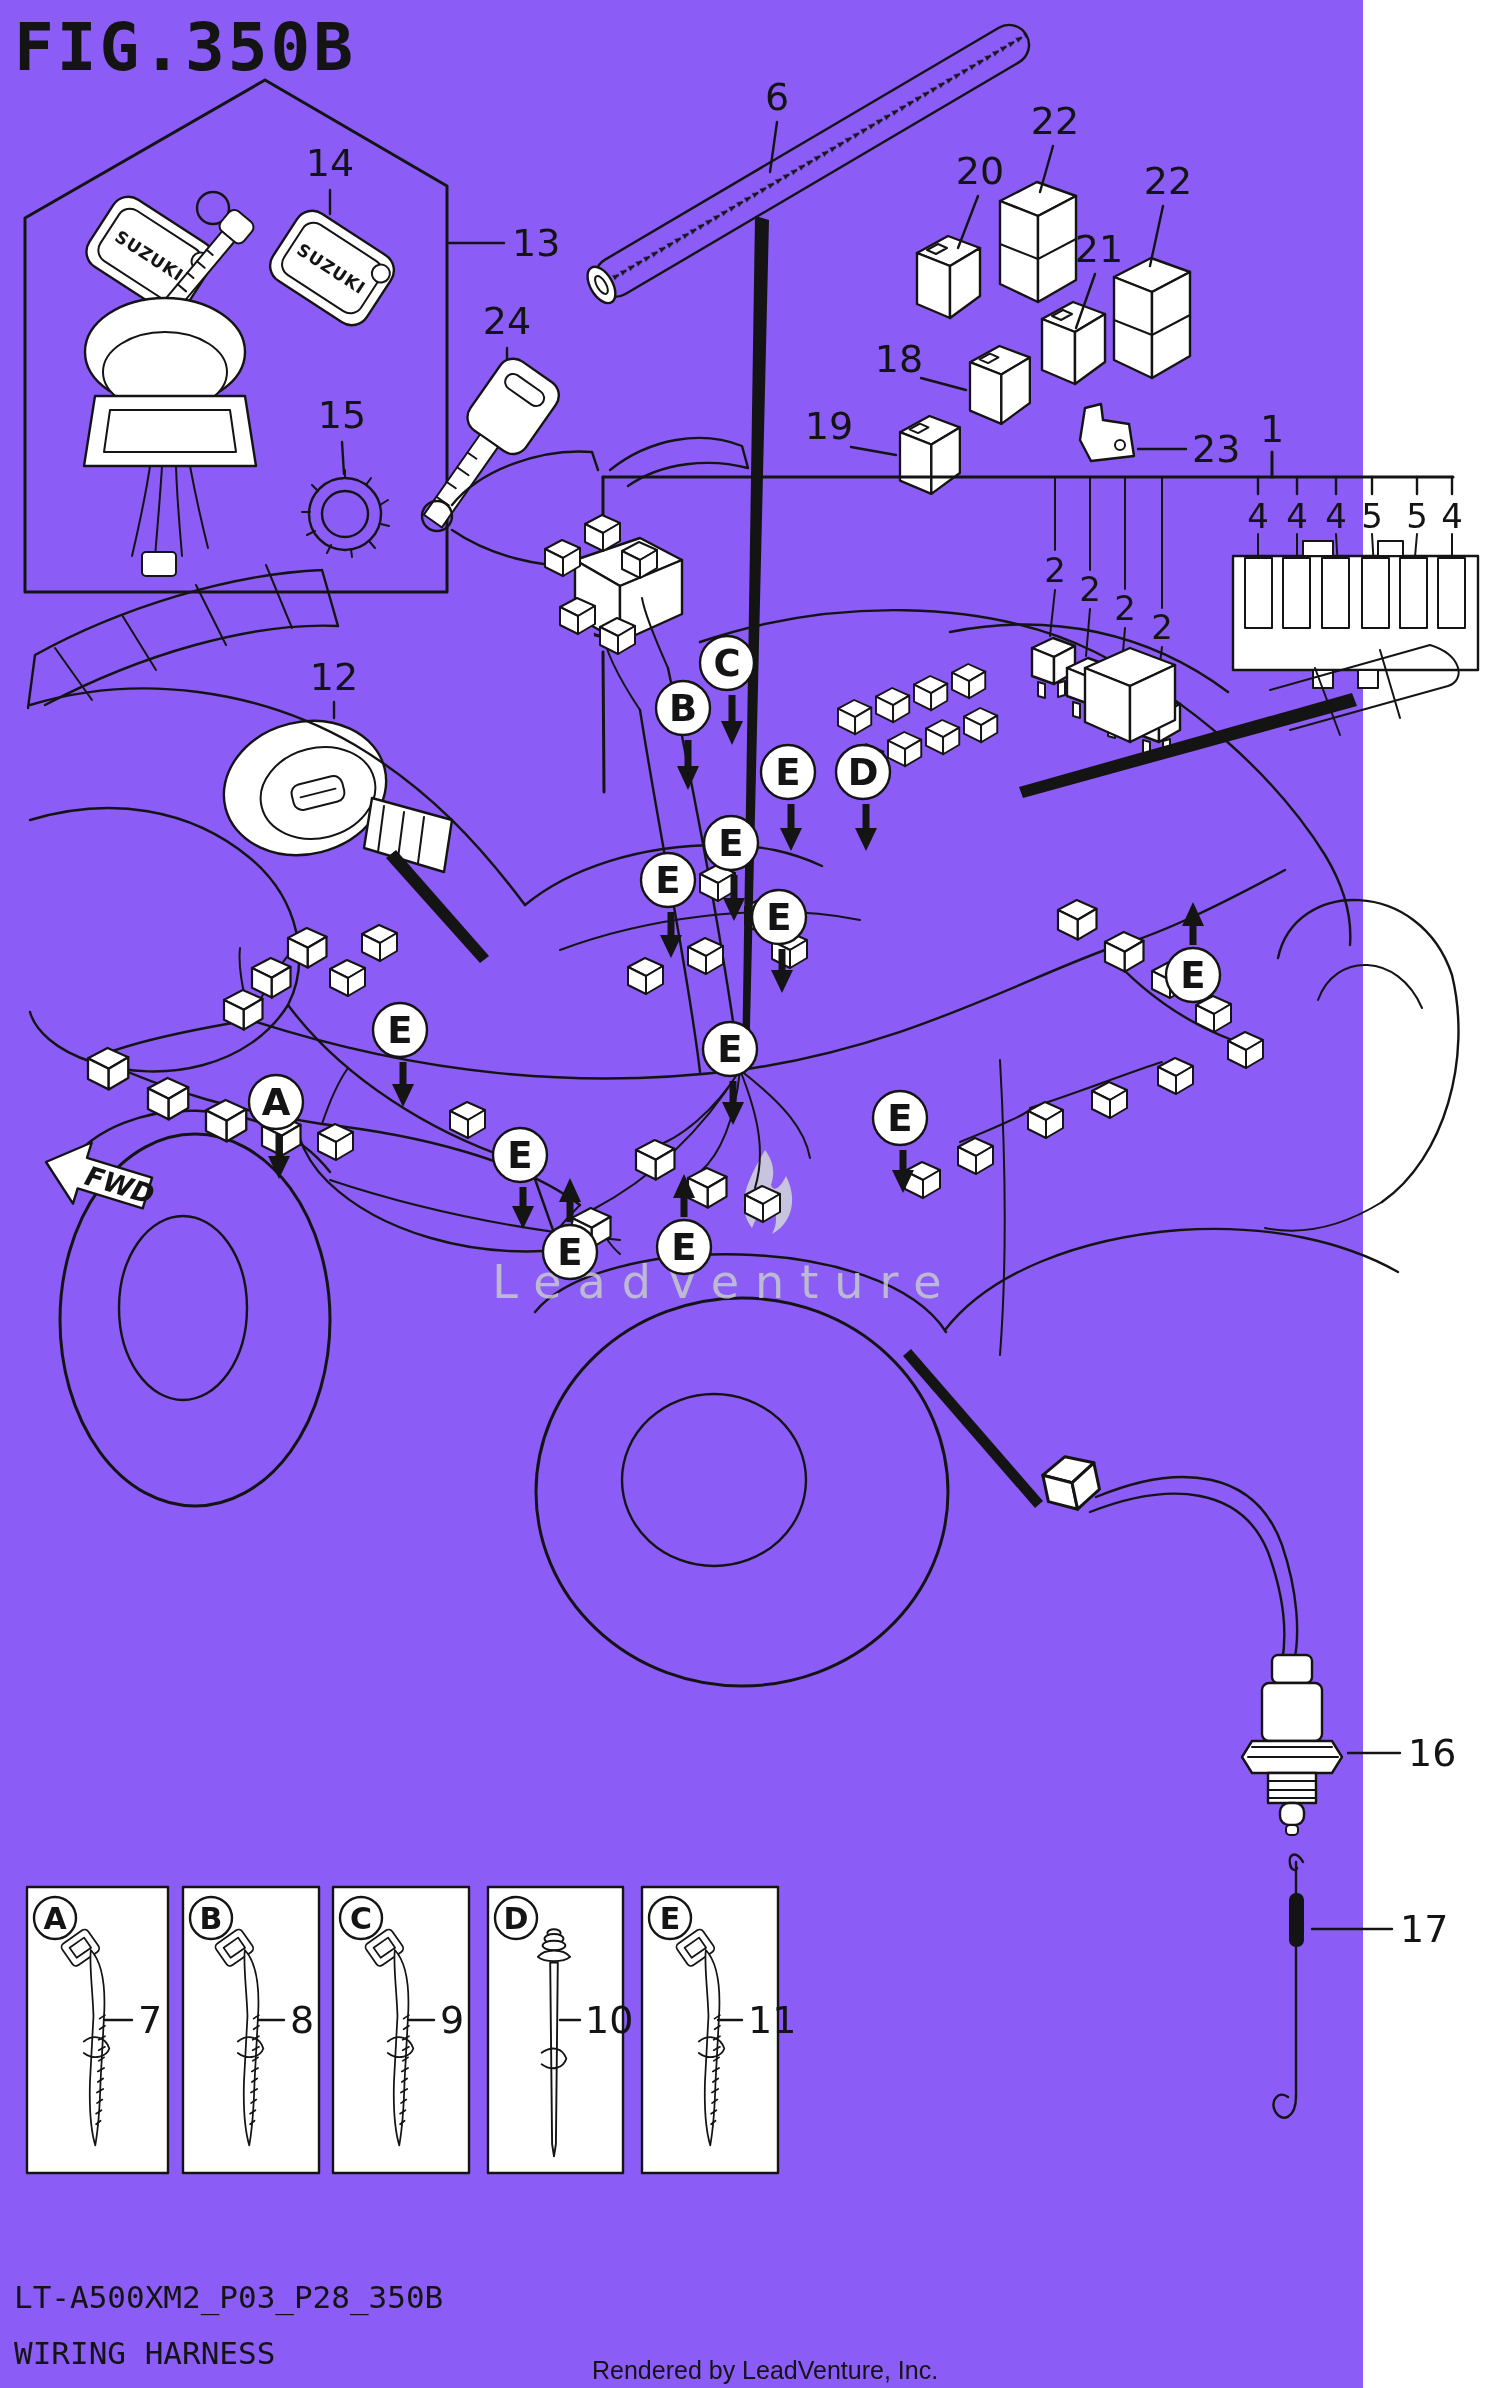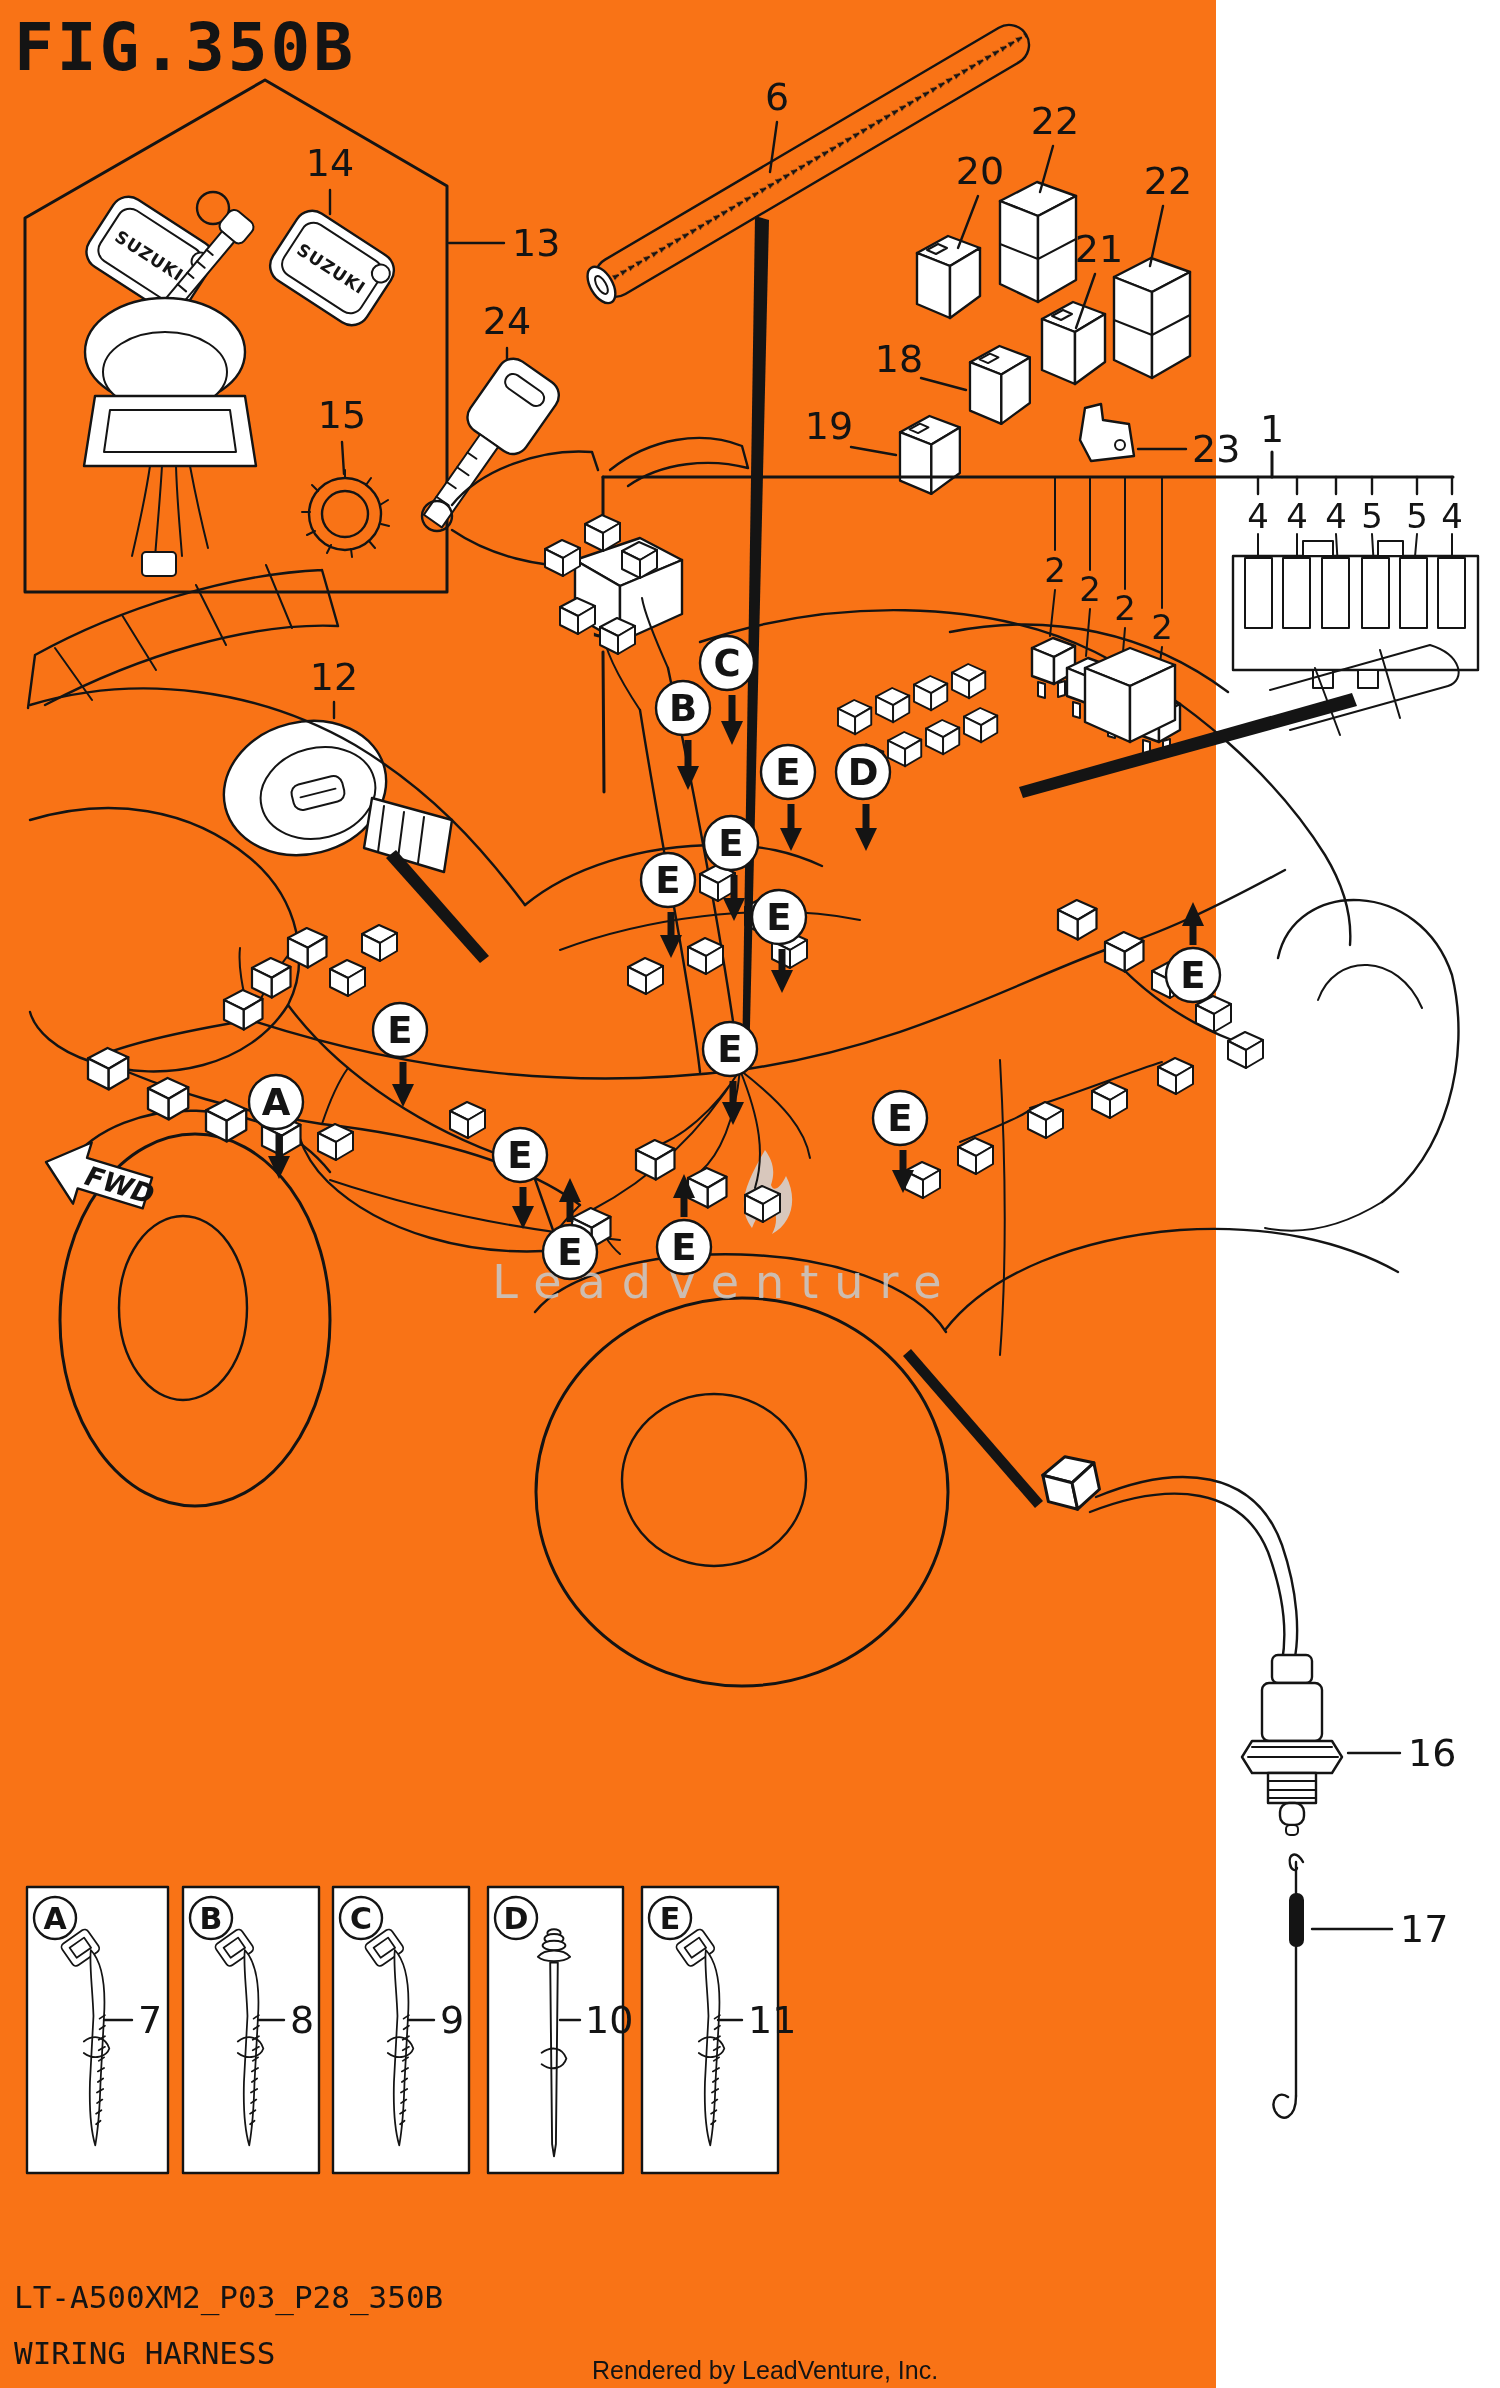--- a/index.html
+++ b/index.html
@@ -1,16 +1,16 @@
 <!DOCTYPE html>
 <html><head>
 <meta charset="utf-8">
 <style>
   html,body{margin:0;padding:0;background:#fff}
-  #stage{width:1216px;height:2388px;position:relative;background:#f97316}
+  #stage{width:1363px;height:2388px;position:relative;background:#8b5cf6}
   svg{display:block}
   .ln{stroke:#141414;fill:none;stroke-width:2.4;stroke-linecap:round;stroke-linejoin:round}
   .ln2{stroke:#141414;fill:none;stroke-width:2;stroke-linecap:round;stroke-linejoin:round}
   .ln3{stroke:#141414;fill:none;stroke-width:3;stroke-linecap:round;stroke-linejoin:round}
   .fw{fill:#fff;stroke:#141414;stroke-width:2.4;stroke-linejoin:round}
   .fw2{fill:#fff;stroke:#141414;stroke-width:2;stroke-linejoin:round}
   .blk{fill:#141414;stroke:none}
   text{fill:#141414}
   .num{font-family:"DejaVu Sans",sans-serif;font-size:38px}
   .small{font-family:"DejaVu Sans",sans-serif;font-size:34px}

